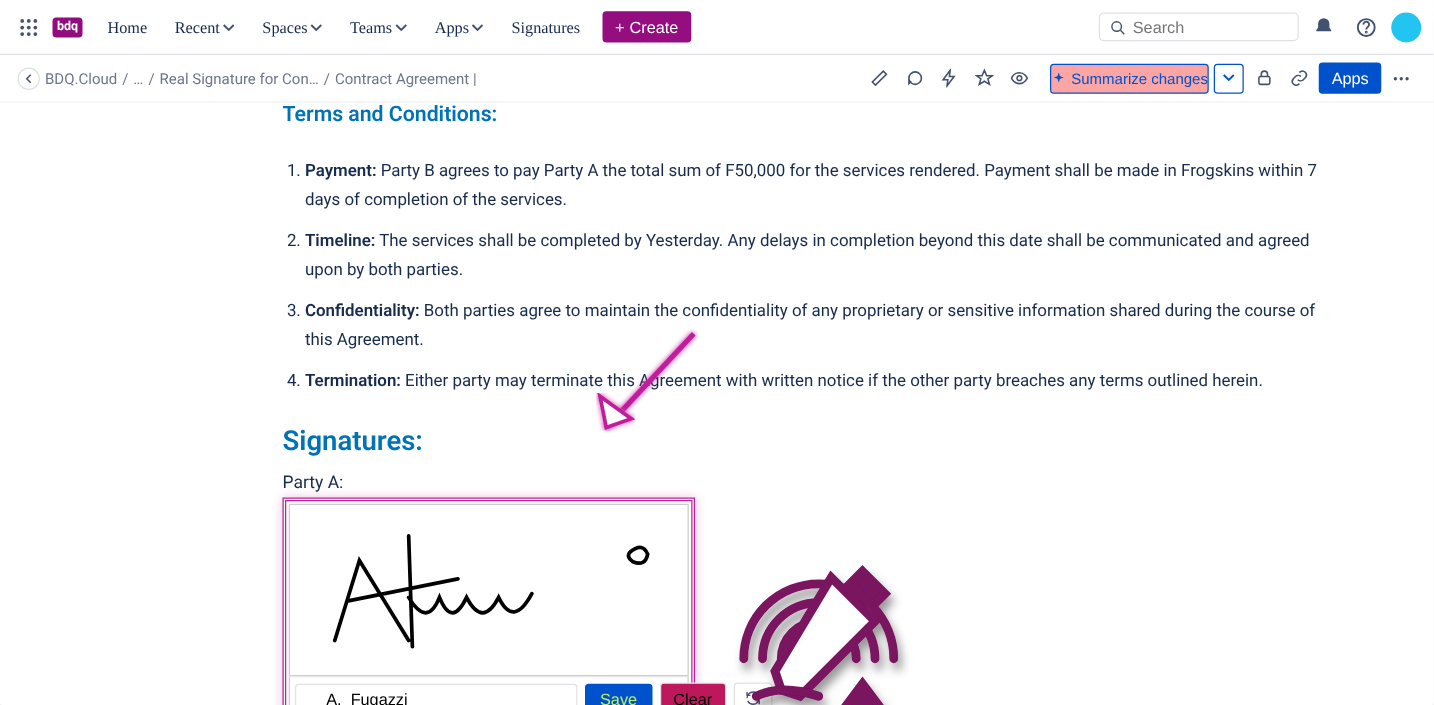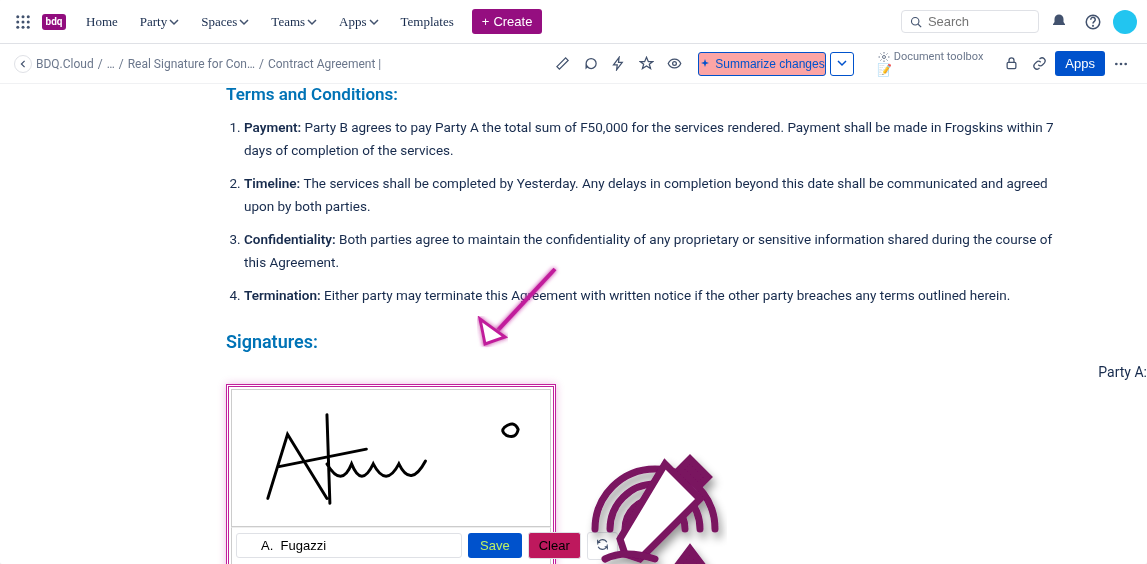--- a/index.html
+++ b/index.html
@@ -63,21 +63,21 @@
       gap: 4px;
       margin-left: 4px;
     }
     .nav-spacer { flex: 1; }
     .search-box {
       display: flex;
       align-items: center;
       border: 1px solid #dfe1e6;
       border-radius: 4px;
       padding: 3px 8px;
-      width: 138px;
+      width: 160px;
       gap: 6px;
     }
     .search-box input {
       border: none;
       outline: none;
       font-size: 13px;
       width: 100%;
     }
     .topnav-icon {
       width: 28px; height: 28px;
@@ -163,45 +163,44 @@
     }
     
     .content {
       padding: 0 0 0 226px;
       position: relative;
     }
     h2.terms-heading {
       color: #0073b6;
       font-size: 17px;
       font-weight: 600;
-      margin-bottom: 12px;
+      margin-bottom: 24px;
     }
     ol.terms {
       padding-left: 18px;
       margin-bottom: 24px;
     }
     ol.terms li {
       margin-bottom: 10px;
       line-height: 1.7;
       font-size: 13.5px;
       color: #172b4d;
       padding-right: 70px;
     }
     .bold { font-weight: 600; }
     .italic { }
     h2.sig-heading {
       color: #0073b6;
-      font-size: 18px;
+      font-size: 22px;
       font-weight: 600;
       margin: 20px 0 12px 0;
     }
     .party-label {
       font-size: 14px;
       margin-bottom: 4px;
-      text-align: right;
     }
     
     .sig-wrapper {
       position: relative;
       width: 330px;
       border: 3px double #c11f9c;
       padding: 2px;
       box-shadow: 0 0 8px rgba(193,31,156,0.3);
     }
     .sig-canvas {
@@ -286,21 +285,21 @@
         <circle cx="12" cy="12" r="2"></circle>
         <circle cx="19" cy="12" r="2"></circle>
         <circle cx="5" cy="19" r="2"></circle>
         <circle cx="12" cy="19" r="2"></circle>
         <circle cx="19" cy="19" r="2"></circle>
       </svg>
   </div>
   <div class="app-logo">bdq</div>
   <div class="nav-item">Home</div>
   <div class="nav-item">
-    <span>Party</span>
+    <span>Recent</span>
     <svg class="chevron-down" viewBox="0 0 10 10">
         <path d="M1 3 L5 7 L9 3" stroke="#42526e" fill="none" stroke-width="1.5"></path>
       </svg>
   </div>
   <div class="nav-item">
     <span>Spaces</span>
     <svg class="chevron-down" viewBox="0 0 10 10">
         <path d="M1 3 L5 7 L9 3" stroke="#42526e" fill="none" stroke-width="1.5"></path>
       </svg>
   </div>
@@ -309,21 +308,21 @@
     <svg class="chevron-down" viewBox="0 0 10 10">
         <path d="M1 3 L5 7 L9 3" stroke="#42526e" fill="none" stroke-width="1.5"></path>
       </svg>
   </div>
   <div class="nav-item">
     <span>Apps</span>
     <svg class="chevron-down" viewBox="0 0 10 10">
         <path d="M1 3 L5 7 L9 3" stroke="#42526e" fill="none" stroke-width="1.5"></path>
       </svg>
   </div>
-  <div class="nav-item">Templates</div>
+  <div class="nav-item">Signatures</div>
   <button class="create-btn">
     <span>+</span>
     <span>Create</span>
   </button>
   <div class="nav-spacer"></div>
   <div class="search-box">
     <svg width="14" height="14" viewBox="0 0 16 16">
         <circle cx="7" cy="7" r="5" stroke="#42526e" fill="none" stroke-width="1.5"></circle>
         <line x1="11" y1="11" x2="15" y2="15" stroke="#42526e" stroke-width="1.5"></line>
       </svg>
@@ -387,30 +386,20 @@
   <button class="summarize-btn">
     <svg width="12" height="12" viewBox="0 0 24 24" fill="#0052cc">
         <path d="M12 2l2 6 6 2-6 2-2 6-2-6-6-2 6-2z"></path>
       </svg>
     <span>Summarize changes</span>
   </button>
   <div class="summarize-split">
     <svg class="chevron-down" viewBox="0 0 10 10" width="10" height="10">
         <path d="M1 3 L5 7 L9 3" stroke="#0052cc" fill="none" stroke-width="1.5"></path>
       </svg>
-  </div>
-  <div class="right-tools">
-    <div class="right-tools-row">
-      <svg width="12" height="12" viewBox="0 0 24 24" fill="none" stroke="#6b778c" stroke-width="2">
-          <circle cx="12" cy="12" r="3"></circle>
-          <path d="M12 2v3M12 19v3M4 12H1M23 12h-3M5 5l2 2M17 17l2 2M5 19l2-2M17 7l2-2"></path>
-        </svg>
-      <span>Document toolbox</span>
-    </div>
-    <span class="toolbox-icon">📝</span>
   </div>
   <div class="tool-icon">
       <svg width="15" height="15" viewBox="0 0 24 24" fill="none" stroke="#42526e" stroke-width="2">
         <rect x="5" y="10" width="14" height="10" rx="2"></rect>
         <path d="M8 10V7a4 4 0 118 0v3"></path>
       </svg>
     </div>
   <div class="tool-icon">
       <svg width="15" height="15" viewBox="0 0 24 24" fill="none" stroke="#42526e" stroke-width="2">
         <path d="M10 14a5 5 0 007 0l3-3a5 5 0 00-7-7l-1 1M14 10a5 5 0 00-7 0l-3 3a5 5 0 007 7l1-1"></path>

